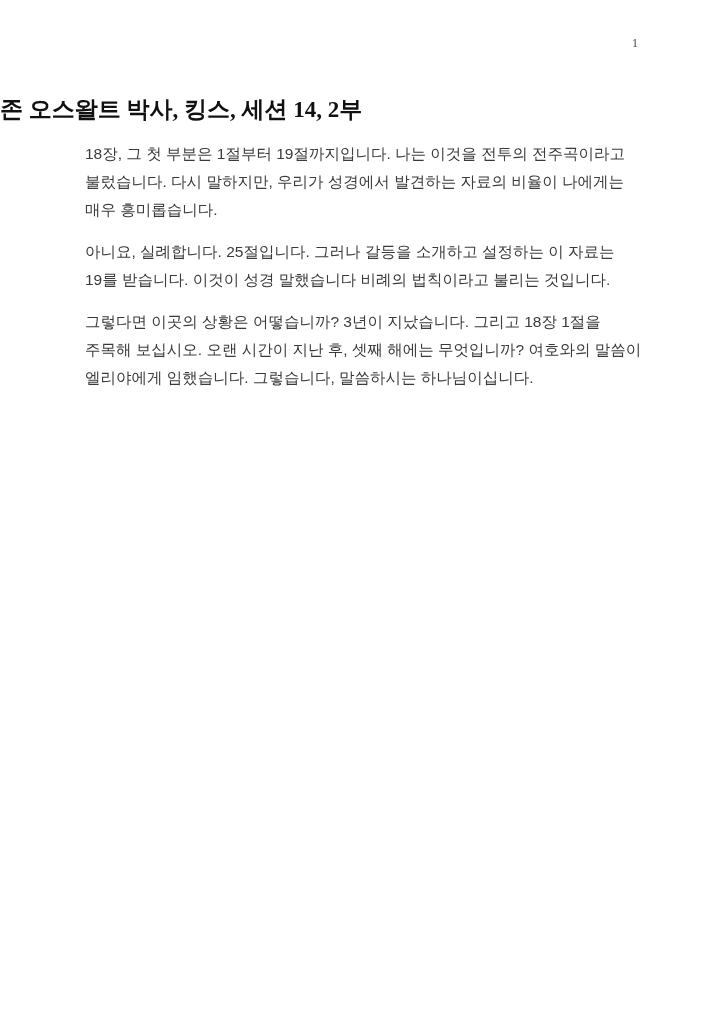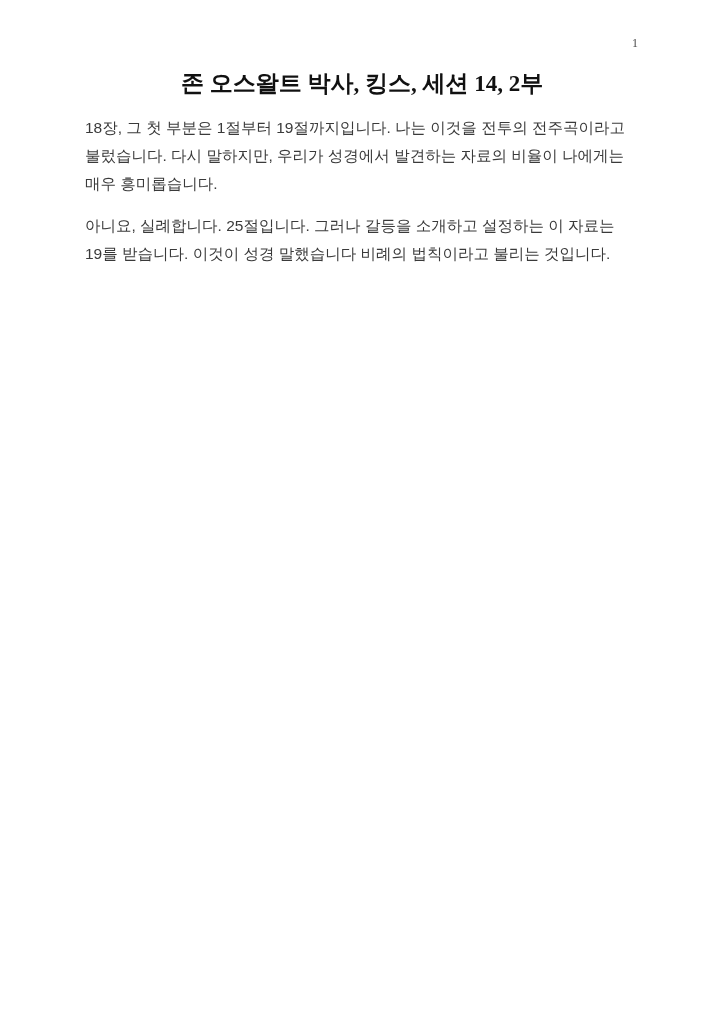--- a/index.html
+++ b/index.html
@@ -17,22 +17,21 @@
   }
   .page-number {
     position: absolute;
     top: 36px;
     right: 86px;
     font-family: "Liberation Serif", serif;
     font-size: 12px;
     color: #4a4a4a;
   }
   .doc-header {
-    padding-top: 66px;
-    text-align: center;
+    padding-top: 92px;
     color: #111111;
   }
   .doc-title {
     margin: 0;
     font-family: "Liberation Serif", "DejaVu Serif", serif;
     font-weight: 700;
     font-size: 23px;
     line-height: 36px;
     color: #111111;
   }
@@ -66,15 +65,16 @@
 
   <div class="page-number">1</div>
 
   <header class="doc-header">
     <h1 class="doc-title">존 오스왈트 박사, 킹스, 세션 14, 2부</h1>
   </header>
 
   <main class="doc-body">
     <p>18장, 그 첫 부분은 1절부터 19절까지입니다. 나는 이것을 전투의 전주곡이라고 불렀습니다. 다시 말하지만, 우리가 성경에서 발견하는 자료의 비율이 나에게는 매우 흥미롭습니다.</p>
     <p>아니요, 실례합니다. 25절입니다. 그러나 갈등을 소개하고 설정하는 이 자료는 19를 받습니다. 이것이 성경 말했습니다 비례의 법칙이라고 불리는 것입니다.</p>
+    <p>그렇다면 이곳의 상황은 어떻습니까? 3년이 지났습니다. 그리고 18장 1절을 주목해 보십시오. 오랜 시간이 지난 후, 셋째 해에는 무엇입니까? 여호와의 말씀이 엘리야에게 임했습니다. 그렇습니다, 말씀하시는 하나님이십니다.</p>
   </main>
 
 </div>
 
 </body></html>

